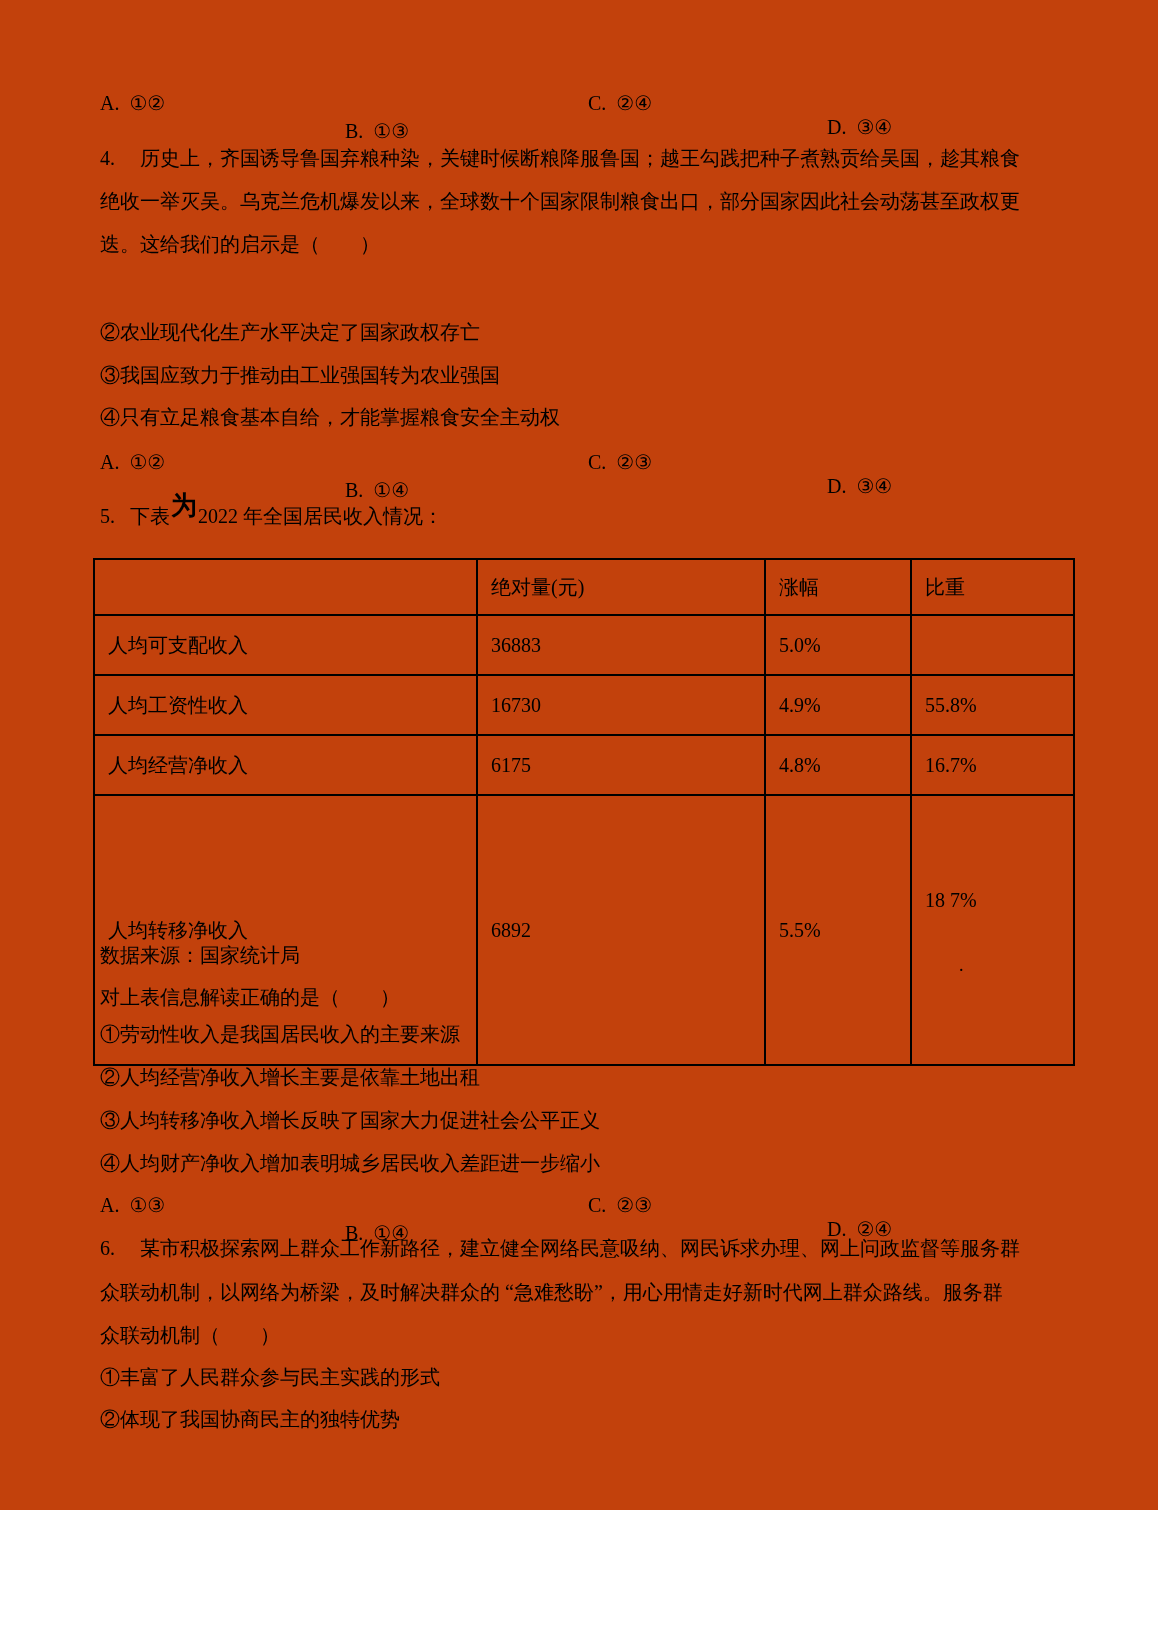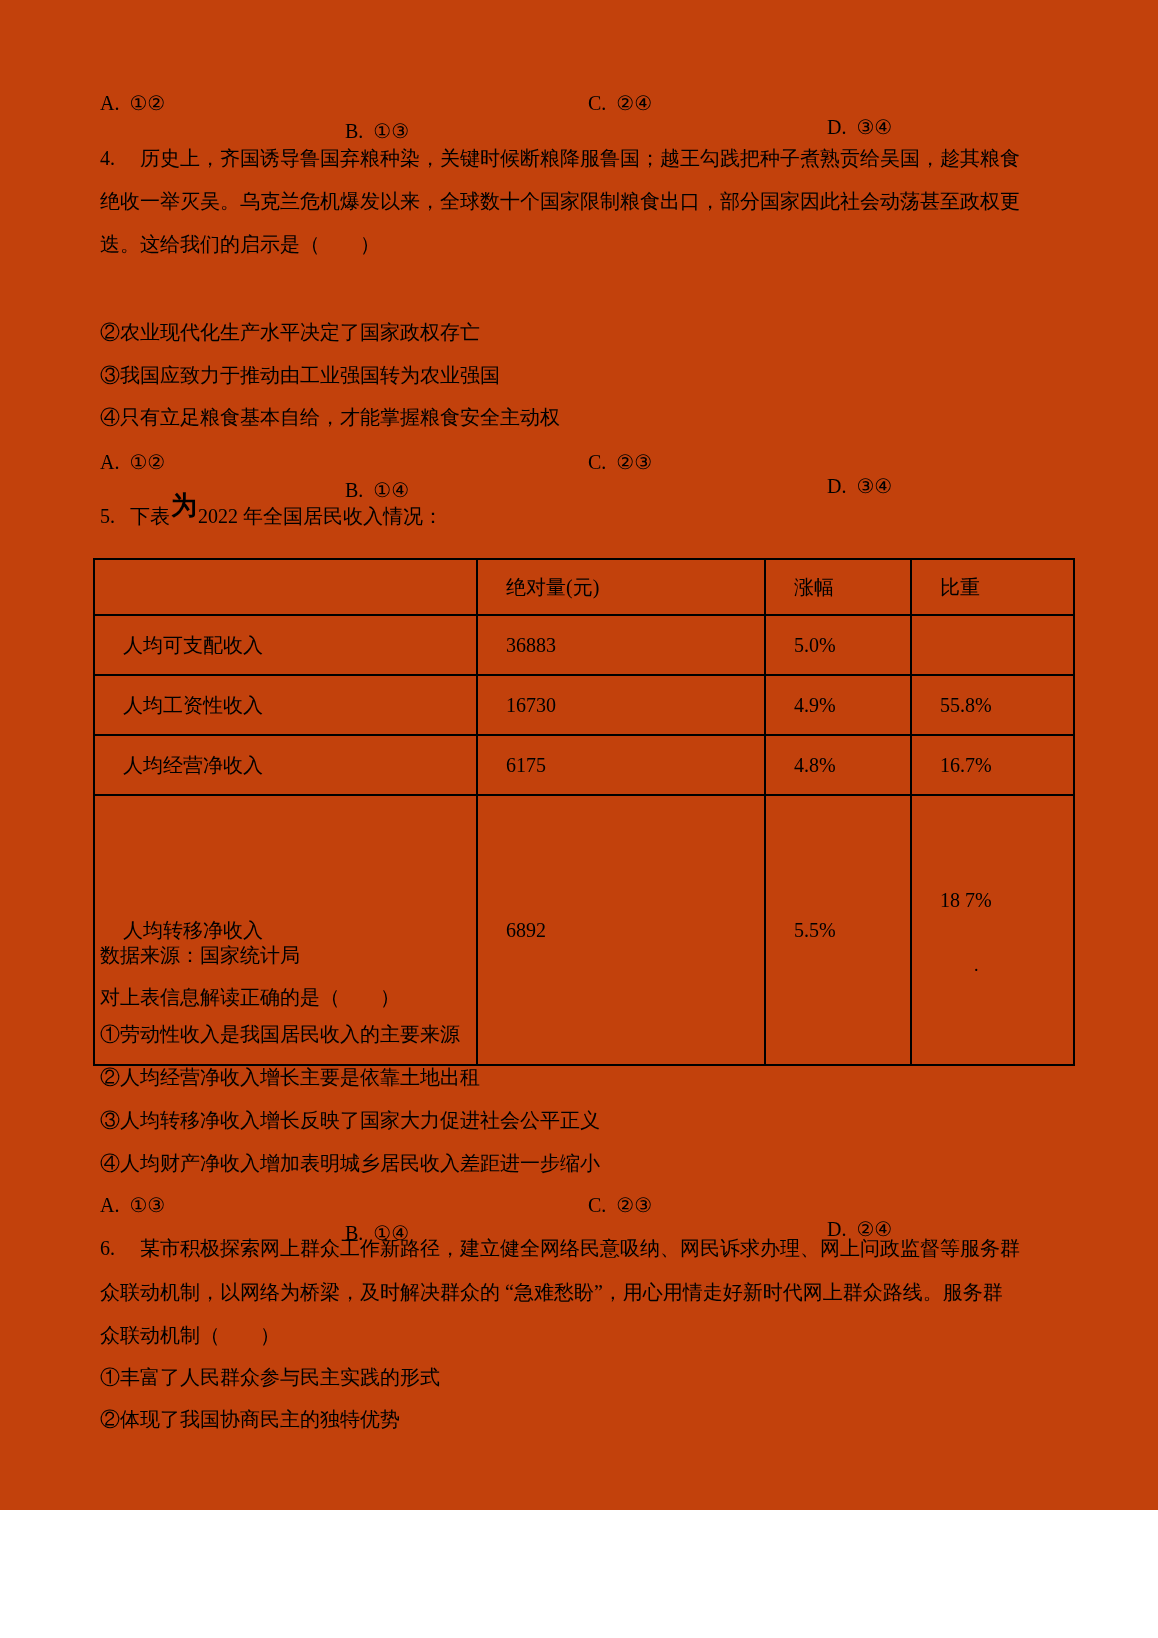--- a/index.html
+++ b/index.html
@@ -48,21 +48,21 @@
     top:558px;
     left:93px;
     width:980px;
     border-collapse:collapse;
     table-layout:fixed;
     font-size:20px;
   }
   table.income td{
     border:2px solid #000;
     vertical-align:middle;
-    padding:0 4px 0 28px;
+    padding:0 4px 0 13px;
     overflow:hidden;
     white-space:pre;
   }
   tr.h-row{height:56px;}
   tr.d-row{height:60px;}
   tr.last-row{height:70px;}
   .two-line .l1{line-height:24px;}
   .two-line .l2{line-height:14px;margin-left:34px;font-size:18px;}
 </style>
 </head>

